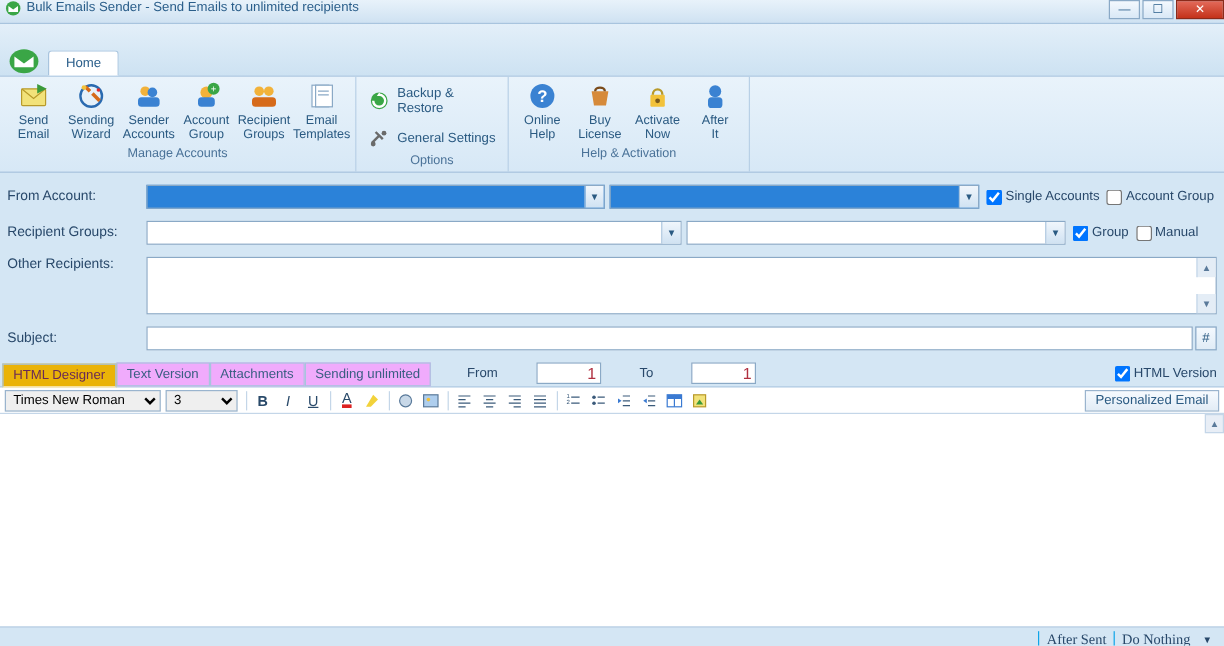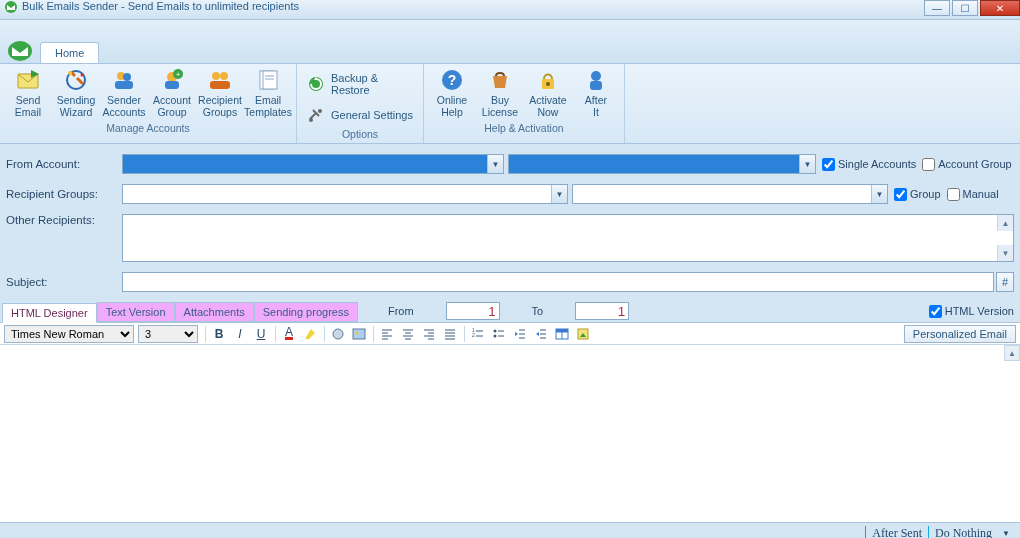--- a/index.html
+++ b/index.html
@@ -39,21 +39,21 @@
 .chk { display:flex; align-items:center; margin-left:6px; color:#28486a; }
 .chk input { margin-right:3px; }
 .textarea { border:1px solid #8aa9c6; background:#fff; flex:1; height:48px; position:relative; }
 .textarea .sbtn { position:absolute; right:0; width:16px; height:16px; background:#e4edf6; border-left:1px solid #c4d6e8; display:flex; align-items:center; justify-content:center; font-size:8px; color:#5a7a9a; }
 .input { border:1px solid #8aa9c6; background:#fff; height:20px; flex:1; }
 .hashbtn { width:18px; height:20px; border:1px solid #8aa9c6; background:linear-gradient(#f4f9fe,#e0ecf6); display:flex; align-items:center; justify-content:center; margin-left:2px; color:#2a5a82; }
 
 
 .tabsrow { display:flex; align-items:center; border-bottom:1px solid #a8c4de; padding:0 6px 0 2px; }
 .etab { border:1px solid #a8c4de; background:#f0abfc; padding:3px 8px; color:#3a5e82; margin-top:2px; font-size:11px; }
-.etab.active { background:#ffffff; border-bottom-color:#fff; color:#6a2a56; position:relative; top:1px; }
+.etab.active { background:#eab308; border-bottom-color:#fff; color:#6a2a56; position:relative; top:1px; }
 .fromto { display:flex; align-items:center; margin-left:30px; color:#28486a;gap:28px; }
 .fromto input { width:54px; height:18px; border:1px solid #8aa9c6; text-align:right; padding-right:3px; color:#b03040; margin:0 4px; }
 .rightchk { margin-left:auto; display:flex; align-items:center; }
 
 
 .edtoolbar { background:#fff; border-bottom:1px solid #c4d6e8; height:22px; display:flex; align-items:center; padding:0 4px; }
 .fontsel { height:18px; border:1px solid #9ab4ce; font-size:11px; padding:0 2px; margin-right:4px; }
 .tbtn { width:20px; height:18px; display:flex; align-items:center; justify-content:center; font-size:12px; color:#2a4a6a; margin-right:1px; }
 .tbtn svg { display:block; }
 .sep { width:1px; height:16px; background:#c4d6e8; margin:0 3px; }
@@ -273,21 +273,21 @@
     <div class="flabel">Subject:</div>
     <div class="input"></div>
     <div class="hashbtn">#</div>
   </div>
 </div>
 
 <div class="tabsrow">
   <div class="etab active">HTML Designer</div>
   <div class="etab">Text Version</div>
   <div class="etab">Attachments</div>
-  <div class="etab">Sending progress</div>
+  <div class="etab">Sending unlimited</div>
   <div class="fromto">
     <span>From</span>
     <input value="1" style="">
     <span>To</span>
     <input value="1" style="">
   </div>
   <label class="rightchk chk">
       <input type="checkbox" checked="" style="">
       <span>HTML Version</span>
     </label>

